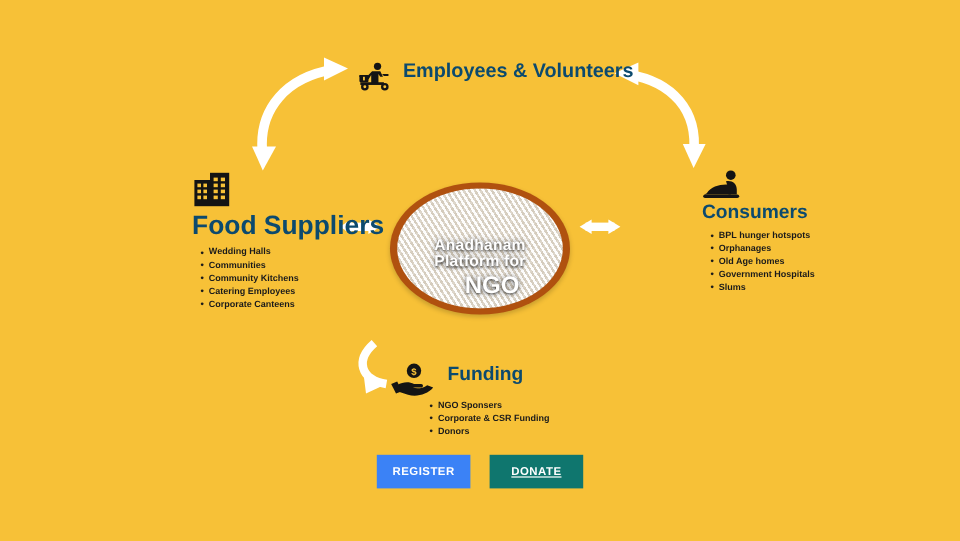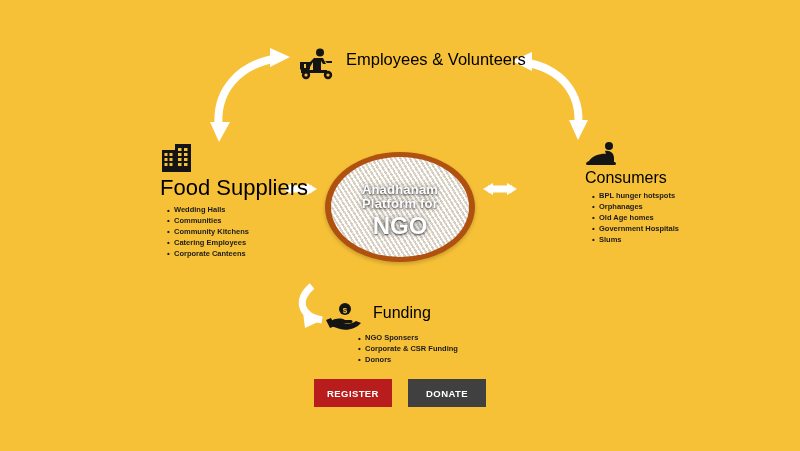--- a/index.html
+++ b/index.html
@@ -47,50 +47,51 @@
     background: #f2ece2;
     background-image:
       repeating-linear-gradient(58deg, rgba(255,255,255,0.95) 0 2px, rgba(214,205,190,0.75) 2px 4px),
       repeating-linear-gradient(-47deg, rgba(255,255,255,0.75) 0 2px, rgba(199,189,172,0.55) 2px 5px),
       repeating-linear-gradient(12deg, rgba(255,255,255,0.5) 0 1px, rgba(186,176,158,0.4) 1px 4px);
     overflow: hidden;
   }
   .hub-label {
     position: absolute;
     left: 0;
-    top: 4px;
+    top: 16px;
     width: 150px;
     height: 110px;
     display: flex;
     flex-direction: column;
     align-items: center;
     justify-content: center;
     color: #ffffff;
     text-shadow: 0 1px 2px rgba(0,0,0,0.65), 0 0 6px rgba(0,0,0,0.45);
     line-height: 1.12;
   }
   .hub-label .l1,
   .hub-label .l2 {
     font-size: 13px;
     font-weight: bold;
     letter-spacing: 0.2px;
   }
   .hub-label .l3 {
-    font-size: 24px;
+    font-size: 20px;
     font-weight: bold;
     margin-top: 1px;
+    padding-left: 20px;
   }
 
   
   .node {
     position: absolute;
   }
   .node-title {
-    color: #000000;
-    font-weight: normal;
+    color: #0c4a6e;
+    font-weight: bold;
     font-size: 15.5px;
     margin: 0 0 4px 0;
     white-space: nowrap;
   }
   .node-list {
     list-style: none;
     margin: 0;
     padding: 0;
   }
   .node-list li {
@@ -213,22 +214,22 @@
     width: 78px;
     height: 28px;
     color: #ffffff;
     font-size: 9.5px;
     font-weight: bold;
     letter-spacing: 0.4px;
     border: none;
     cursor: pointer;
     font-family: "Liberation Sans", sans-serif;
   }
-  #btn-register { background: #b91c1c; }
-  #btn-donate { background: #404040; }
+  #btn-register { background: #3b82f6; }
+  #btn-donate { background: #0f766e; text-decoration: underline; }
 </style>
 </head>
 <body>
 
 <div class="stage">
 
   <svg class="arrows" viewBox="0 0 800 451" xmlns="http://www.w3.org/2000/svg">
 
     <g fill="none" stroke="#ffffff" stroke-width="7">
       <path d="M288 189 L312 189"></path>

